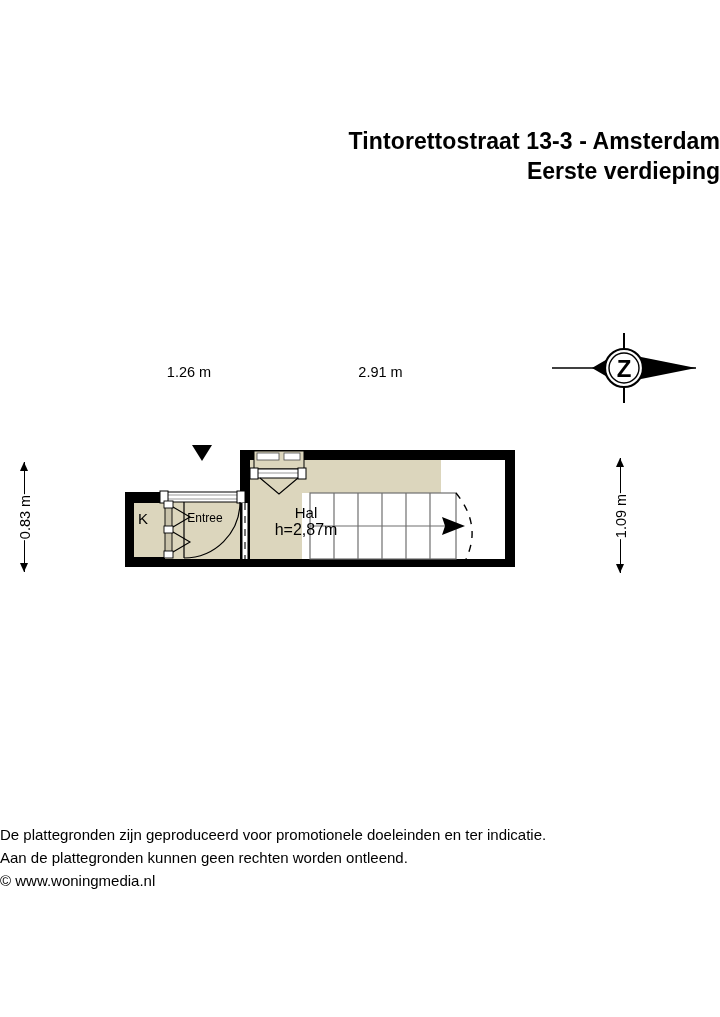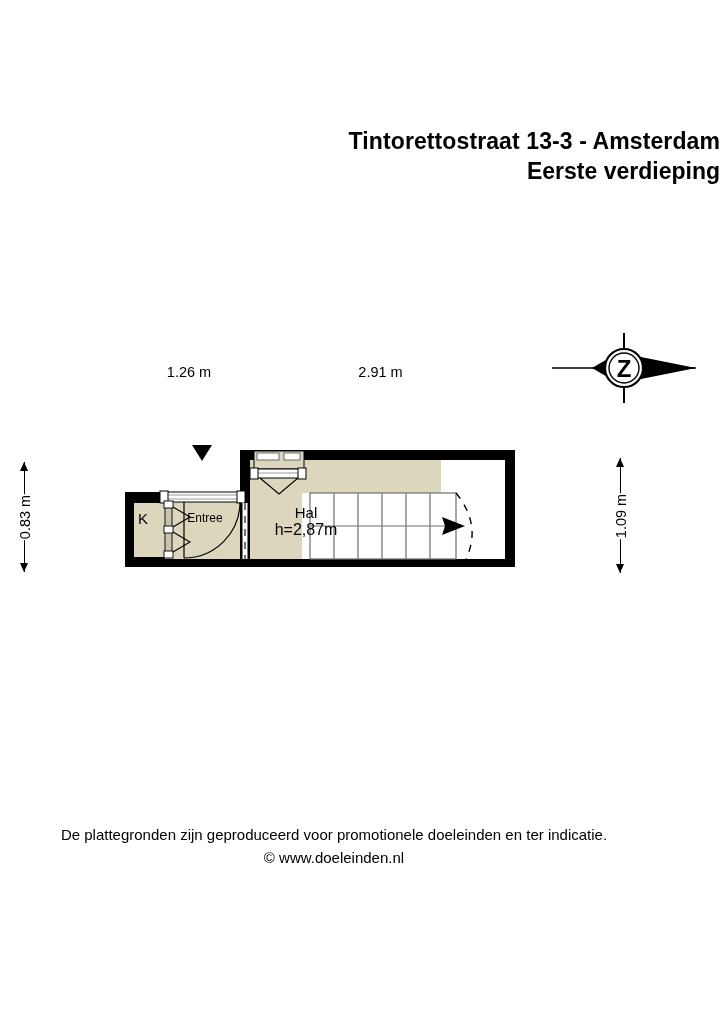--- a/index.html
+++ b/index.html
@@ -167,21 +167,21 @@
     font-size: 16px;
     display: block;
   }
 
   
   #footer {
     position: absolute;
     top: 823px;
     left: 0;
     width: 668px;
-    text-align: center;
+    text-align: left;
   }
   #footer div {
     font-size: 15px;
     line-height: 23px;
     white-space: nowrap;
   }
 </style>
 </head>
 <body>
 
@@ -305,14 +305,15 @@
 
 <div class="room-label" id="label-entree">Entree</div>
 
 <div class="room-label" id="label-hal">
   <span>Hal</span>
   <span class="hal-h">h=2,87m</span>
 </div>
 
 <div id="footer">
   <div>De plattegronden zijn geproduceerd voor promotionele doeleinden en ter indicatie.</div>
-  <div>© www.doeleinden.nl</div>
+  <div>Aan de plattegronden kunnen geen rechten worden ontleend.</div>
+  <div>© www.woningmedia.nl</div>
 </div>
 
 </body></html>

